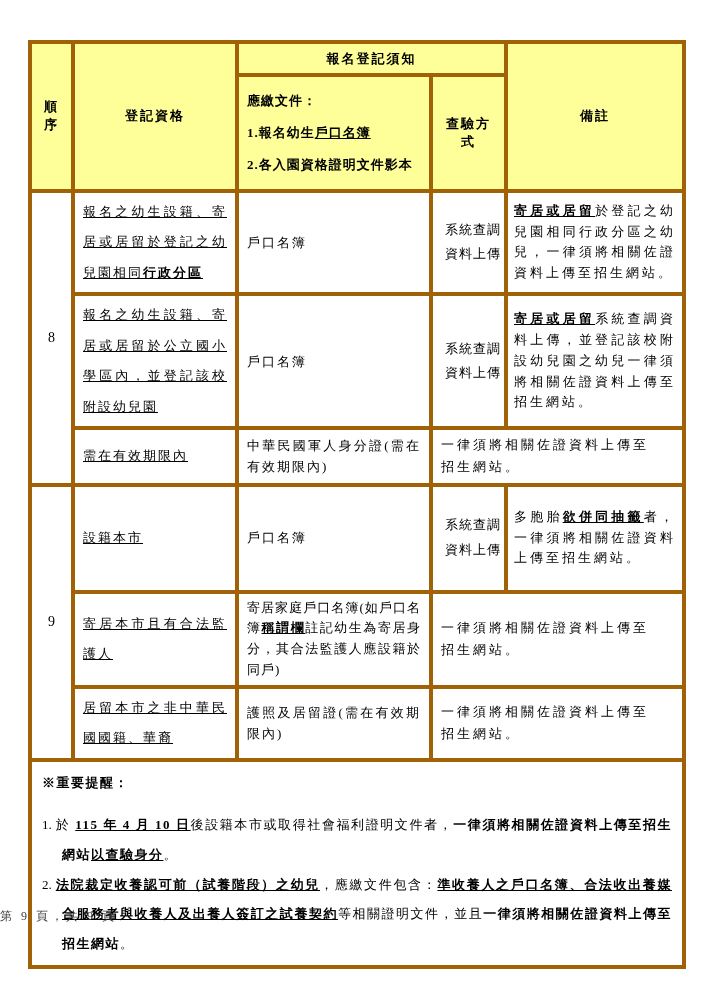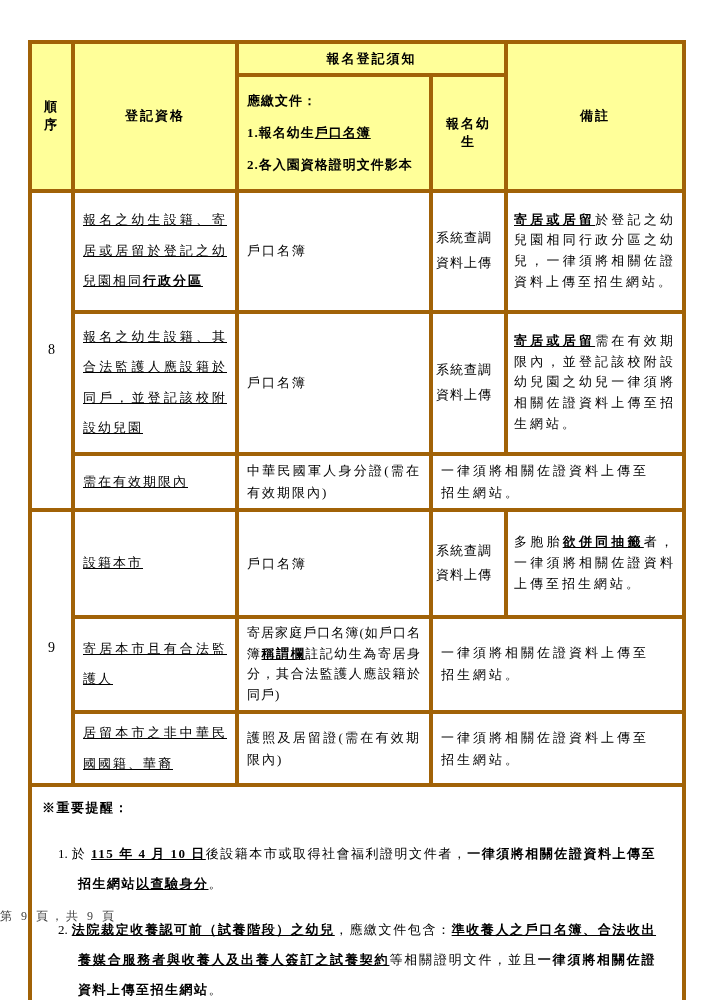--- a/index.html
+++ b/index.html
@@ -13,28 +13,28 @@
     border:2px solid #000;
   }
   td{border:4px solid #a16207;padding:4px 8px;font-size:13px;vertical-align:middle;overflow:hidden;}
   .yellow{background:#ffff99;}
   .center{text-align:center;}
   .b{font-weight:bold;}
   .u{text-decoration:underline;}
   .order{font-size:14px;text-align:center;}
   .qual{text-align:justify;letter-spacing:2px;line-height:2.35;padding:4px 8px;text-decoration:underline;}
   .docs{text-align:justify;letter-spacing:2px;line-height:1.65;padding:4px 8px;}
-  .verif{text-align:left;letter-spacing:1px;line-height:1.9;padding:15px 3px;}
-  .rem{text-align:justify;letter-spacing:3px;line-height:1.6;padding:17px 6px;font-family:Liberation Serif, serif;}
+  .verif{text-align:right;letter-spacing:1px;line-height:1.9;padding:15px 3px;}
+  .rem{text-align:justify;letter-spacing:3px;line-height:1.6;padding:8px 6px;font-family:Liberation Serif, serif;}
   .merged{letter-spacing:3px;line-height:1.7;padding:4px 28px 4px 8px;text-align:left;}
   .docs-head{line-height:2.45;letter-spacing:1px;padding:8px 8px;vertical-align:middle;margin-left:9px;}
   .hdr{font-weight:bold;letter-spacing:2px;}
   .notes-cell{vertical-align:top;padding:6px 10px;line-height:2.3;letter-spacing:1.5px;text-align:justify;}
   .note-title{margin:0 0 12px 0;}
-  .note-item{padding-left:20px;text-indent:-20px;margin:16px;}
+  .note-item{padding-left:20px;text-indent:-20px;margin:0;}
   .note-num{margin-right:4px;letter-spacing:0;}
   .page-footer{
     position:absolute;left:0;top:908px;width:100%;
     font-size:12px;letter-spacing:3px;color:#404040;
   }
 </style>
 </head>
 <body>
 
 <div class="page">
@@ -54,35 +54,35 @@
         <td class="yellow center hdr" rowspan="2">登記資格</td>
         <td class="yellow center hdr" colspan="2">報名登記須知</td>
         <td class="yellow center hdr" rowspan="2">備註</td>
       </tr>
       <tr style="height:93px">
         <td class="yellow docs-head">
           <div><span class="b">應繳文件：</span></div>
           <div><span class="b">1.報名幼生</span><span class="b u">戶口名簿</span></div>
           <div><span class="b">2.各入園資格證明文件影本</span></div>
         </td>
-        <td class="yellow center hdr">報名幼生</td>
+        <td class="yellow center hdr">查驗方式</td>
       </tr>
 
       <tr style="height:94px">
         <td class="order" rowspan="3">8</td>
         <td class="qual"><span>報名之幼生設籍、寄居或居留於登記之幼兒園相同</span><span class="b u">行政分區</span></td>
         <td class="docs"><span>戶口名簿</span></td>
         <td class="verif"><span>系統查調資料上傳</span></td>
         <td class="rem"><span class="b u">寄居或居留</span><span>於登記之幼兒園相同行政分區之幼兒，一律須將相關佐證資料上傳至招生網站。</span></td>
       </tr>
       <tr style="height:126px">
-        <td class="qual"><span>報名之幼生設籍、其合法監護人應設籍於同戶，並登記該校附設幼兒園</span></td>
+        <td class="qual"><span>報名之幼生設籍、寄居或居留於公立國小學區內，並登記該校附設幼兒園</span></td>
         <td class="docs"><span>戶口名簿</span></td>
         <td class="verif"><span>系統查調資料上傳</span></td>
-        <td class="rem"><span class="b u">寄居或居留</span><span>需在有效期限內，並登記該校附設幼兒園之幼兒一律須將相關佐證資料上傳至招生網站。</span></td>
+        <td class="rem"><span class="b u">寄居或居留</span><span>系統查調資料上傳，並登記該校附設幼兒園之幼兒一律須將相關佐證資料上傳至招生網站。</span></td>
       </tr>
       <tr style="height:43px">
         <td class="qual"><span>需在有效期限內</span></td>
         <td class="docs"><span>中華民國軍人身分證(需在有效期限內)</span></td>
         <td class="merged" colspan="2"><span>一律須將相關佐證資料上傳至招生網站。</span></td>
       </tr>
 
       <tr style="height:107px">
         <td class="order" rowspan="3">9</td>
         <td class="qual"><span>設籍本市</span></td>

